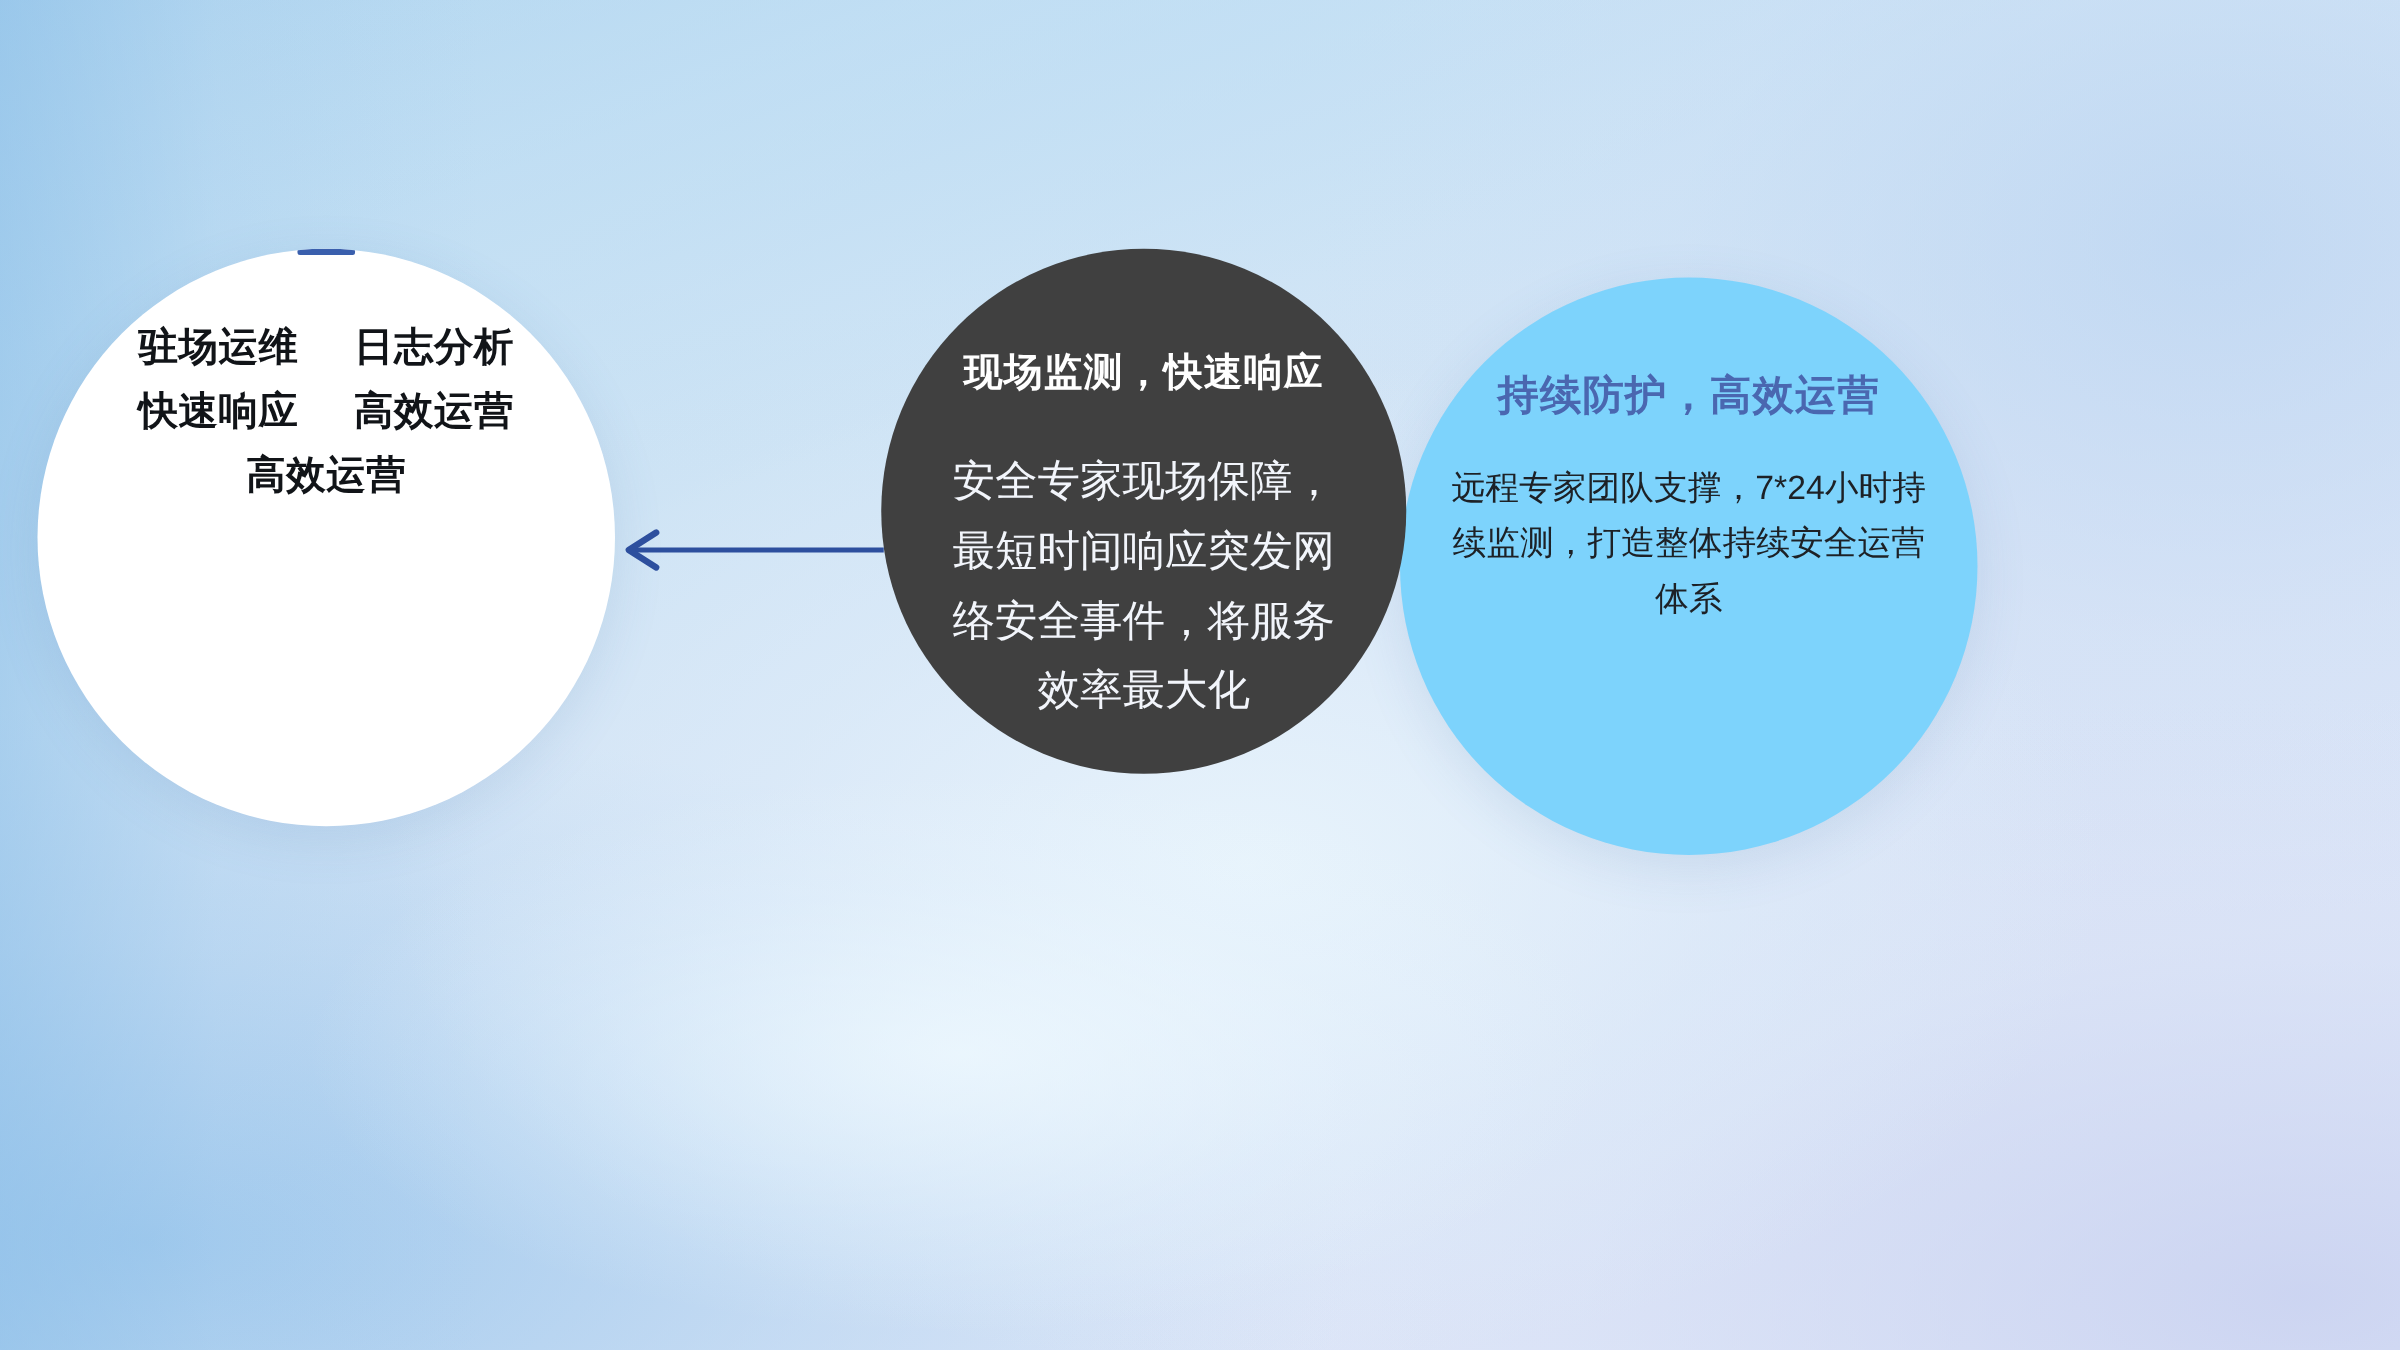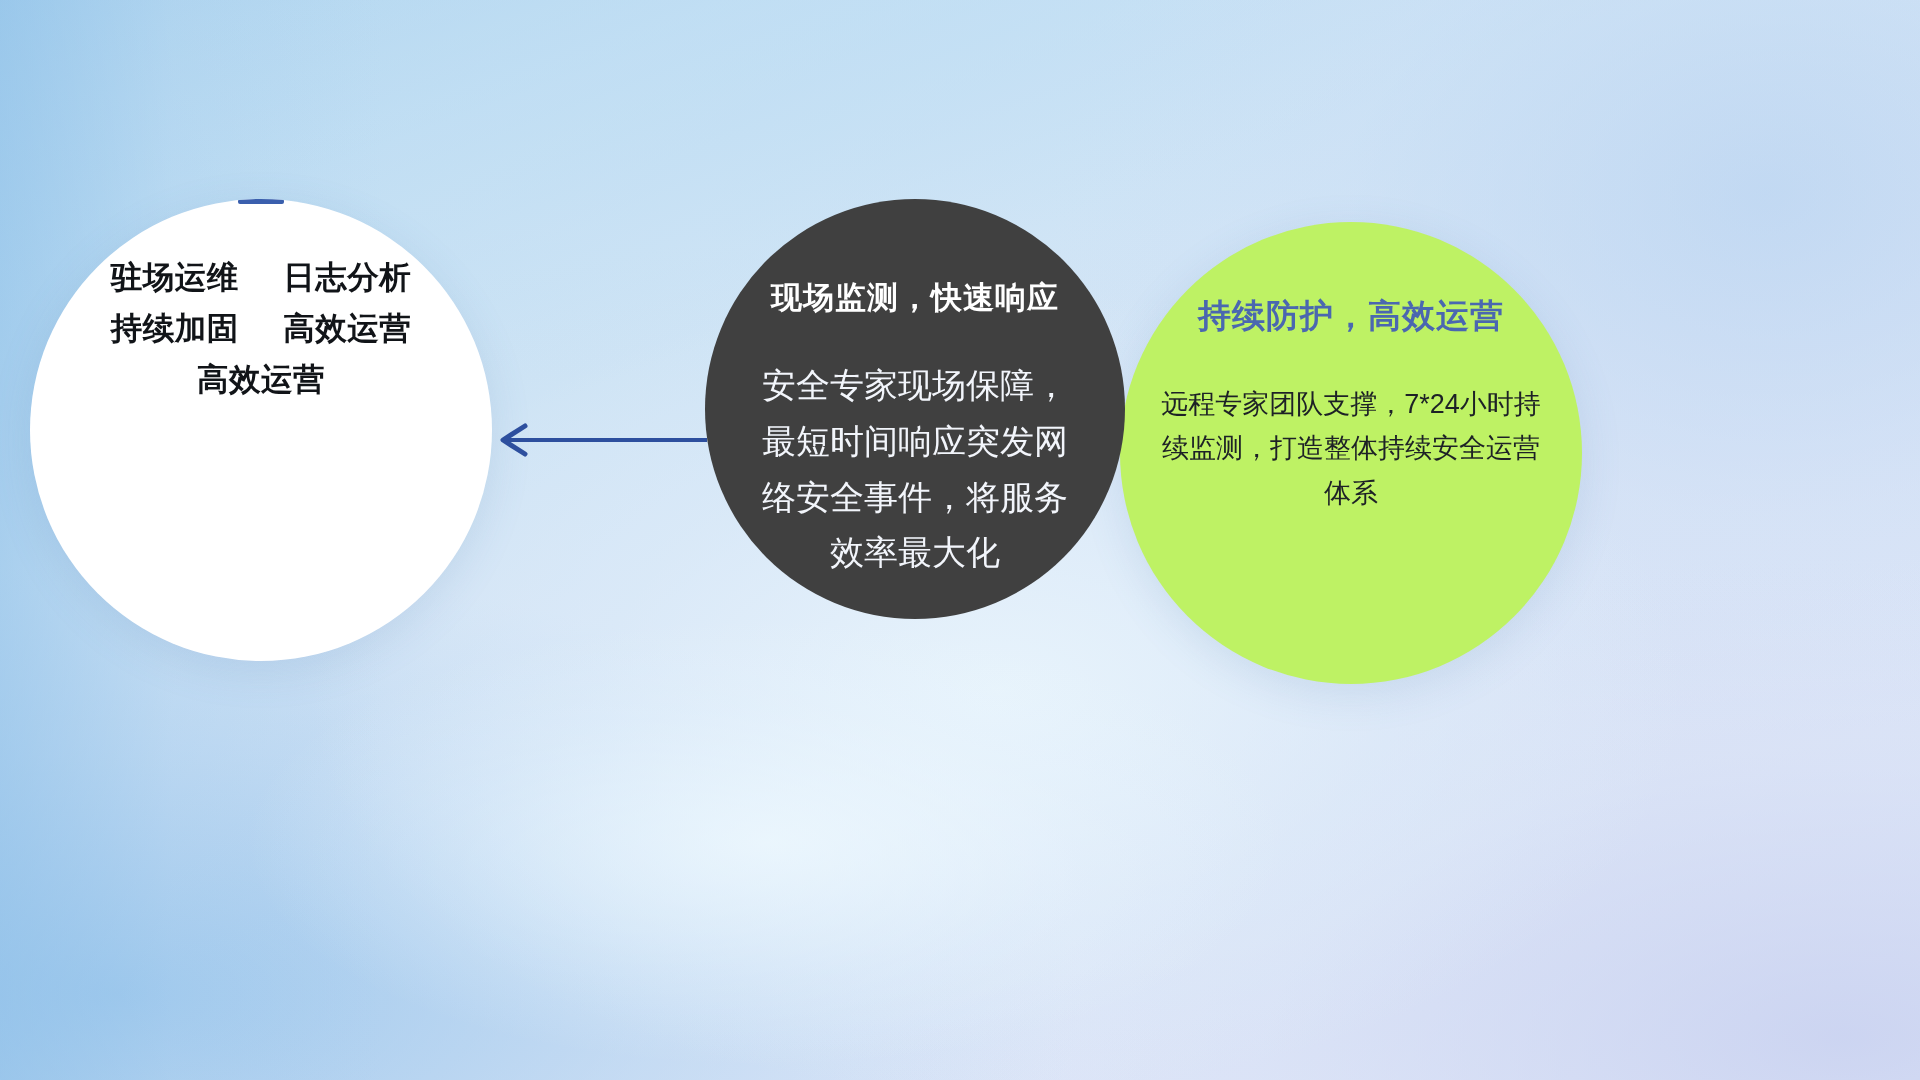--- a/index.html
+++ b/index.html
@@ -101,35 +101,35 @@
     line-height:1.62;
     letter-spacing:.5px;
     white-space:nowrap;
   }
   .kw-gap { display:inline-block; width:26px; }
 
   
   #circle-right {
     left:1120px; top:222px;
     width:462px; height:462px;
-    background:#bef264;
+    background:#7dd3fc;
     box-shadow:0 10px 40px rgba(90,130,180,.16);
     z-index:2;
     padding-top:74px;
   }
   #circle-right .c-title {
     font-size:33px;
     font-weight:bold;
     color:#4a67b0;
     letter-spacing:1px;
     white-space:nowrap;
     line-height:1.2;
   }
   #circle-right .c-body {
-    margin-top:46px;
+    margin-top:32px;
     font-size:27px;
     color:#1d2126;
     line-height:1.66;
     width:390px;
   }
 
   
   #circle-mid {
     left:705px; top:199px;
     width:420px; height:420px;
@@ -179,21 +179,21 @@
   <div class="circle" id="circle-left">
     <div class="dash"></div>
 
     <div class="kw-line">
       <span>驻场运维</span>
       <span class="kw-gap"></span>
       <span>日志分析</span>
     </div>
 
     <div class="kw-line">
-      <span>持续加固</span>
+      <span>快速响应</span>
       <span class="kw-gap"></span>
       <span>高效运营</span>
     </div>
 
     <div class="kw-line">
       <span>高效运营</span>
     </div>
   </div>
 
   <div class="circle" id="circle-right">

